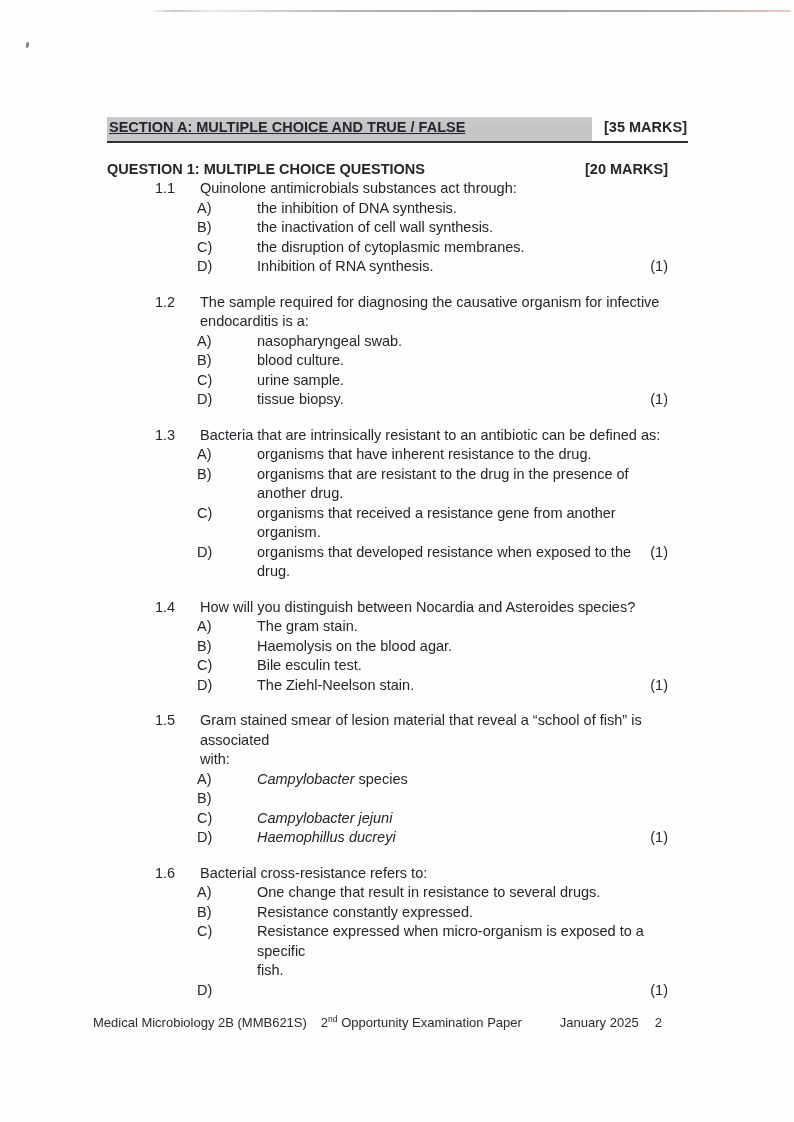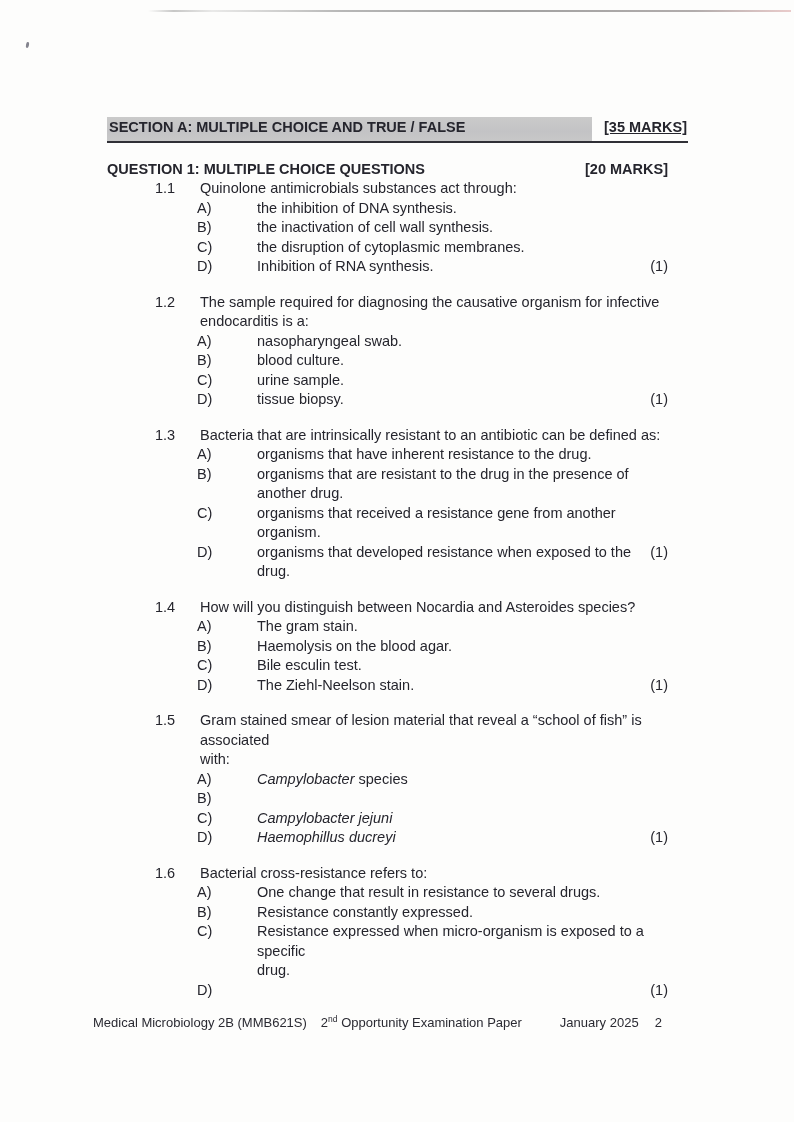--- a/index.html
+++ b/index.html
@@ -55,26 +55,26 @@
     display: flex;
     align-items: stretch;
     border-bottom: 2.5px solid #303036;
     font-weight: 700;
     font-size: 14.5px;
   }
   .section-bar .bar-left {
     flex: 1;
     background: linear-gradient(180deg, #cacaca, #c3c3c5 60%, #c8c8c8);
     padding: 1px 0 3px 2px;
+    text-decoration: underline;
     white-space: nowrap;
   }
   .section-bar .bar-right {
     padding: 1px 1px 3px 12px;
     background: #fdfdfc;
-    text-decoration: underline;
     white-space: nowrap;
   }
   
   .q-area {
     padding-right: 20px;
   }
   .q1-heading {
     display: flex;
     justify-content: space-between;
     font-weight: 700;
@@ -308,21 +308,21 @@
                 <span class="opt-text"><span>One change that result in resistance to several drugs.</span></span>
               </div>
               <div class="opt-row">
                 <span class="opt-indent"></span>
                 <span class="opt-letter">B)</span>
                 <span class="opt-text"><span>Resistance constantly expressed.</span></span>
               </div>
               <div class="opt-row">
                 <span class="opt-indent"></span>
                 <span class="opt-letter">C)</span>
-                <span class="opt-text"><span>Resistance expressed when micro-organism is exposed to a specific</span><br><span>drug.</span></span>
+                <span class="opt-text"><span>Resistance expressed when micro-organism is exposed to a specific</span><br><span>fish.</span></span>
               </div>
               <div class="opt-row">
                 <span class="opt-indent"></span>
                 <span class="opt-letter">D)</span>
                 <span class="opt-marks">(1)</span>
               </div>
             </div>
   </div>
 </div>
     </div>

